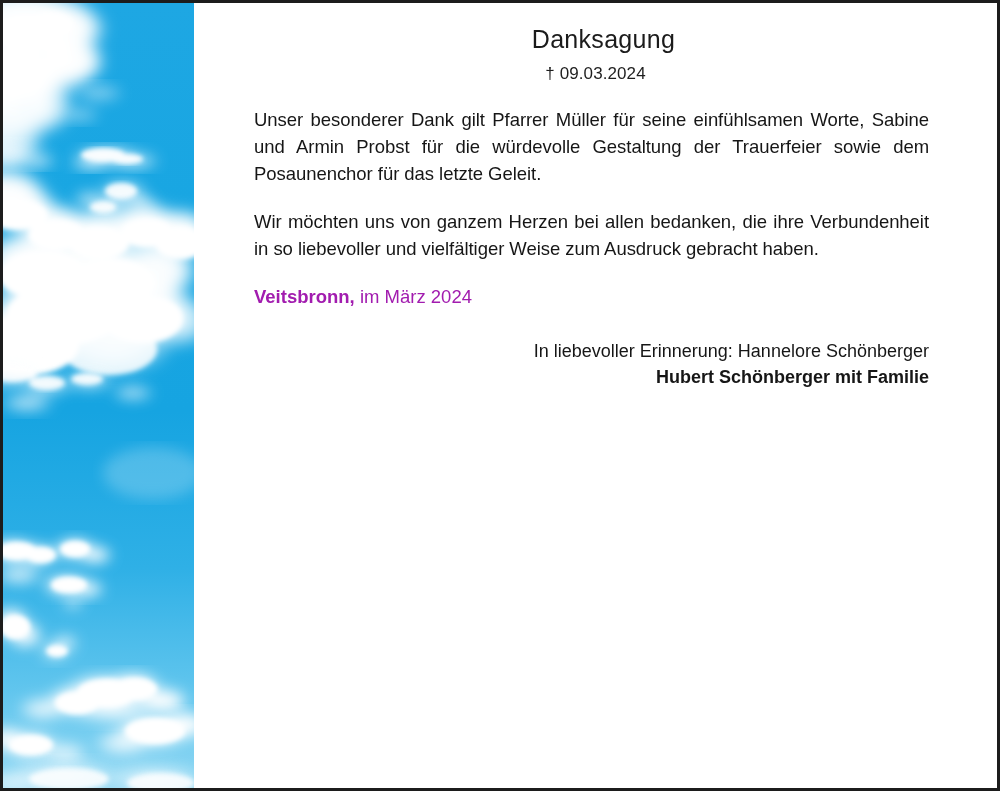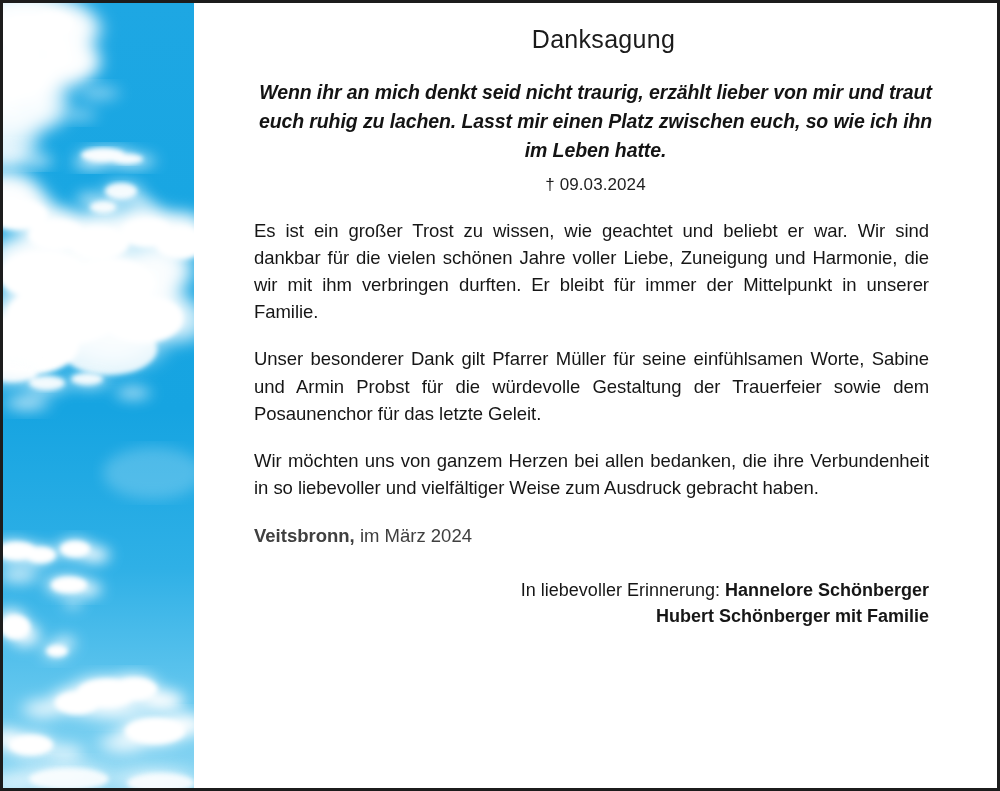--- a/index.html
+++ b/index.html
@@ -94,34 +94,34 @@
     line-height: 1.47;
     color: #161616;
     margin: 0 0 20px 0;
     letter-spacing: -0.05px;
   }
   .body-par:last-child { margin-bottom: 0; }
 
   .place-line {
     margin: 24px 68px 0 60px;
     font-size: 18.5px;
-    color: #404040;
+    color: #a21caf;
     text-align: left;
   }
   .place-line .place-name { font-weight: 700; }
 
   .signature {
     margin: 30px 68px 0 60px;
     text-align: right;
     font-size: 18px;
     line-height: 1.45;
     color: #161616;
   }
   .signature .lead { font-weight: 400; margin-left: 18px; }
-  .signature .sig-name { font-weight: 700; }
+  .signature .sig-name { font-weight: 400; }
   .sig-line-2 { font-weight: 700; }
 </style>
 </head>
 <body>
 
 <div id="card">
 
   <div id="sky-strip">
     <svg viewBox="0 0 191 785" preserveAspectRatio="none">
       <defs>
@@ -315,27 +315,25 @@
         <ellipse cx="66" cy="776" rx="40" ry="11" fill="#ffffff"></ellipse>
         <ellipse cx="158" cy="780" rx="34" ry="10" fill="#ffffff"></ellipse>
       </g>
     </svg>
   </div>
 
   <div id="content">
 
     <div class="headline">Danksagung</div>
 
-    <div class="verse">Wenn ihr an mich denkt seid nicht traurig, erzählt lieber von mir und traut euch ruhig zu lachen. Lasst mir einen Platz zwischen euch, so wie ich ihn im Leben hatte.</div>
 
 
     <div class="death-date">† 09.03.2024</div>
 
     <div class="body-block">
-      <p class="body-par">Es ist ein großer Trost zu wissen, wie geachtet und beliebt er war. Wir sind dankbar für die vielen schönen Jahre voller Liebe, Zuneigung und Harmonie, die wir mit ihm verbringen durften. Er bleibt für immer der Mittelpunkt in unserer Familie.</p>
       <p class="body-par">Unser besonderer Dank gilt Pfarrer Müller für seine einfühlsamen Worte, Sabine und Armin Probst für die würdevolle Gestaltung der Trauerfeier sowie dem Posaunenchor für das letzte Geleit.</p>
       <p class="body-par">Wir möchten uns von ganzem Herzen bei allen bedanken, die ihre Verbundenheit in so liebevoller und vielfältiger Weise zum Ausdruck gebracht haben.</p>
     </div>
 
     <div class="place-line"><span class="place-name">Veitsbronn,</span><span> im März 2024</span></div>
 
     <div class="signature">
       <div class="sig-line-1"><span class="lead">In liebevoller Erinnerung: </span><span class="sig-name">Hannelore Schönberger</span></div>
       <div class="sig-line-2">Hubert Schönberger mit Familie</div>
     </div>

